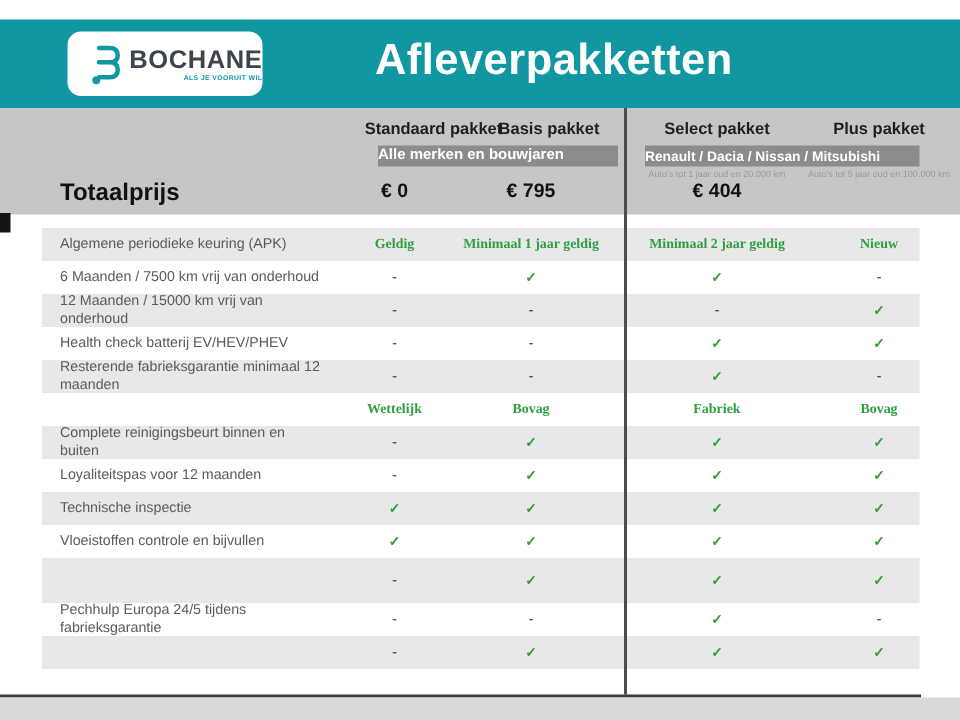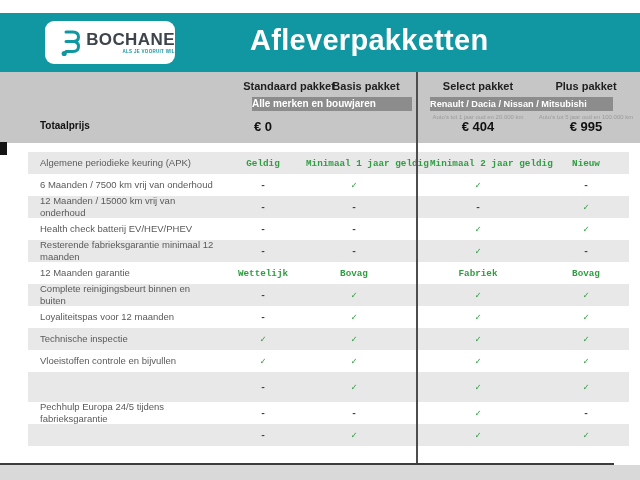--- a/index.html
+++ b/index.html
@@ -20,35 +20,35 @@
   .colhead{position:absolute;top:8px;width:96px;text-align:center;font-size:11px;
            font-weight:bold;color:#1e1e1e;white-space:nowrap;}
   .badge{position:absolute;top:25px;height:14px;background:#8c8c8c;color:#ffffff;
          font-weight:bold;text-align:left;line-height:14.5px;white-space:nowrap;}
   .badge.bleft{left:252px;width:160px;font-size:10px;}
   .badge.bright{left:430px;width:183px;font-size:9.2px;}
   .note{position:absolute;top:42px;width:110px;text-align:center;font-size:6px;color:#9a9a9a;
         white-space:nowrap;}
   .price{position:absolute;top:47px;width:96px;text-align:center;font-size:13px;
          font-weight:bold;color:#111;white-space:nowrap;}
-  .total{position:absolute;left:40px;top:48px;font-size:10px;font-weight:bold;color:#111;}
+  .total{position:absolute;left:40px;top:48px;font-size:16px;font-weight:bold;color:#111;}
   
   .h0{left:241px}.h1{left:318px}.h2{left:430px}.h3{left:538px}
   .v0{left:215px}.v1{left:306px}.v2{left:430px}.v3{left:538px}
   .n2{left:423px}.n3{left:531px}
   
   .rows{position:absolute;left:28px;top:152px;width:585px;}
-  .row{position:relative;width:585px;height:22px;background:#ffffff;padding-left:16px;}
+  .row{position:relative;width:585px;height:22px;background:#ffffff;}
   .row.shade{background:#e8e8e8;}
   .row.tall{height:30px;}
   .lbl{position:absolute;left:12px;top:50%;transform:translateY(-50%);width:178px;
        font-size:9.5px;color:#5a5a5a;line-height:1.25;}
   .cell{position:absolute;top:50%;transform:translateY(-50%);width:96px;text-align:center;
         font-size:9.3px;font-weight:bold;color:#2f9e41;white-space:nowrap;
-        font-family:Liberation Mono, monospace;}
+        font-family:Liberation Serif, serif;}
   .cell.dash{color:#3a3a3a;}
   .rv0{left:187px}.rv1{left:278px}.rv2{left:402px}.rv3{left:510px}
   
   .vline{position:absolute;left:416px;top:72px;width:1.5px;height:391px;background:#4d4d4d;}
   .hline{position:absolute;left:0;top:463px;width:614px;height:2px;background:#3c3c3c;}
   .bottomstrip{position:absolute;left:0;top:465px;width:640px;height:15px;background:#d9d9d9;}
   .leftmark{position:absolute;left:0;top:142px;width:7px;height:13px;background:#141414;}
 </style>
 </head>
 <body>
@@ -72,25 +72,25 @@
   </div>
 
   <div class="headband">
     <span class="badge bleft">Alle merken en bouwjaren</span>
     <span class="badge bright">Renault / Dacia / Nissan / Mitsubishi</span>
     <span class="total">Totaalprijs</span>
 
   <span class="colhead h0">Standaard pakket</span>
       <span class="price v0">€ 0</span>
       <span class="colhead h1">Basis pakket</span>
+      <span class="price v1">€ 795</span>
       <span class="colhead h2">Select pakket</span>
       <span class="price v2">€ 404</span>
       <span class="note n2">Auto's tot 1 jaar oud en 20.000 km</span>
       <span class="colhead h3">Plus pakket</span>
-      <span class="price v3">€ 995</span>
       <span class="note n3">Auto's tot 5 jaar oud en 100.000 km</span>
     </div>
 
   <div class="rows">
 
   <div class="row shade">
         <div class="lbl">Algemene periodieke keuring (APK)</div>
         <span class="cell rv0">Geldig</span>
         <span class="cell rv1">Minimaal 1 jaar geldig</span>
         <span class="cell rv2">Minimaal 2 jaar geldig</span>
@@ -118,21 +118,20 @@
         <span class="cell rv3">✓</span>
       </div>
       <div class="row shade">
         <div class="lbl">Resterende fabrieksgarantie minimaal 12 maanden</div>
         <span class="cell rv0 dash">-</span>
         <span class="cell rv1 dash">-</span>
         <span class="cell rv2">✓</span>
         <span class="cell rv3 dash">-</span>
       </div>
       <div class="row">
-        <div class="lbl">12 Maanden garantie</div>
         <span class="cell rv0">Wettelijk</span>
         <span class="cell rv1">Bovag</span>
         <span class="cell rv2">Fabriek</span>
         <span class="cell rv3">Bovag</span>
       </div>
       <div class="row shade">
         <div class="lbl">Complete reinigingsbeurt binnen en buiten</div>
         <span class="cell rv0 dash">-</span>
         <span class="cell rv1">✓</span>
         <span class="cell rv2">✓</span>

